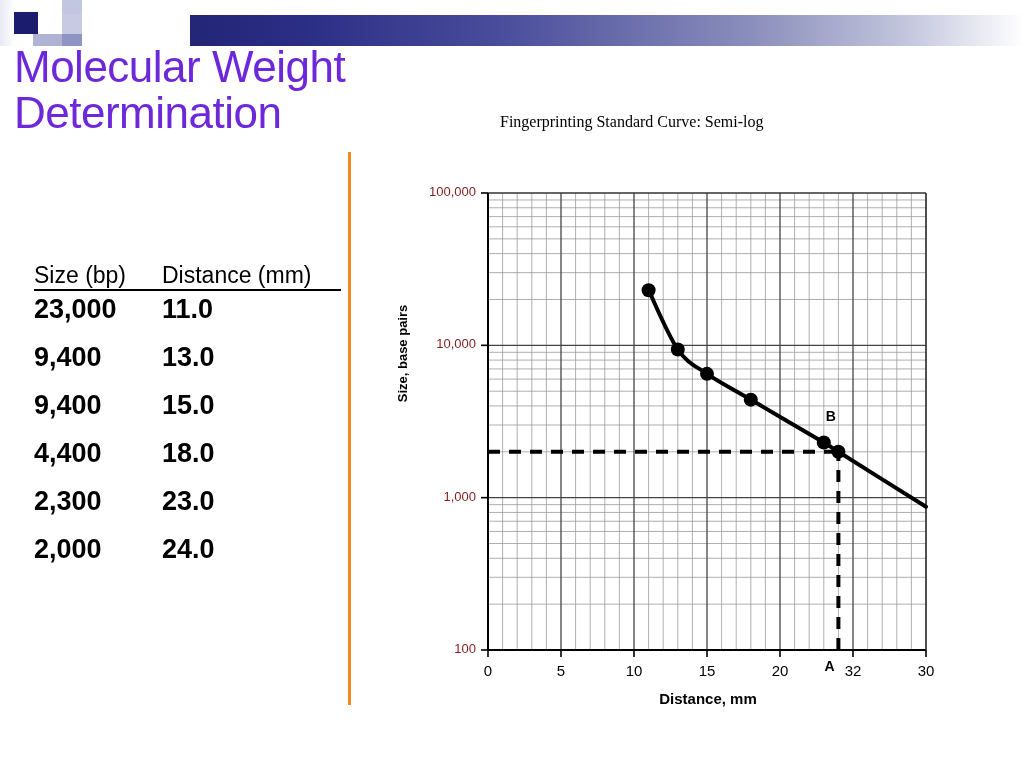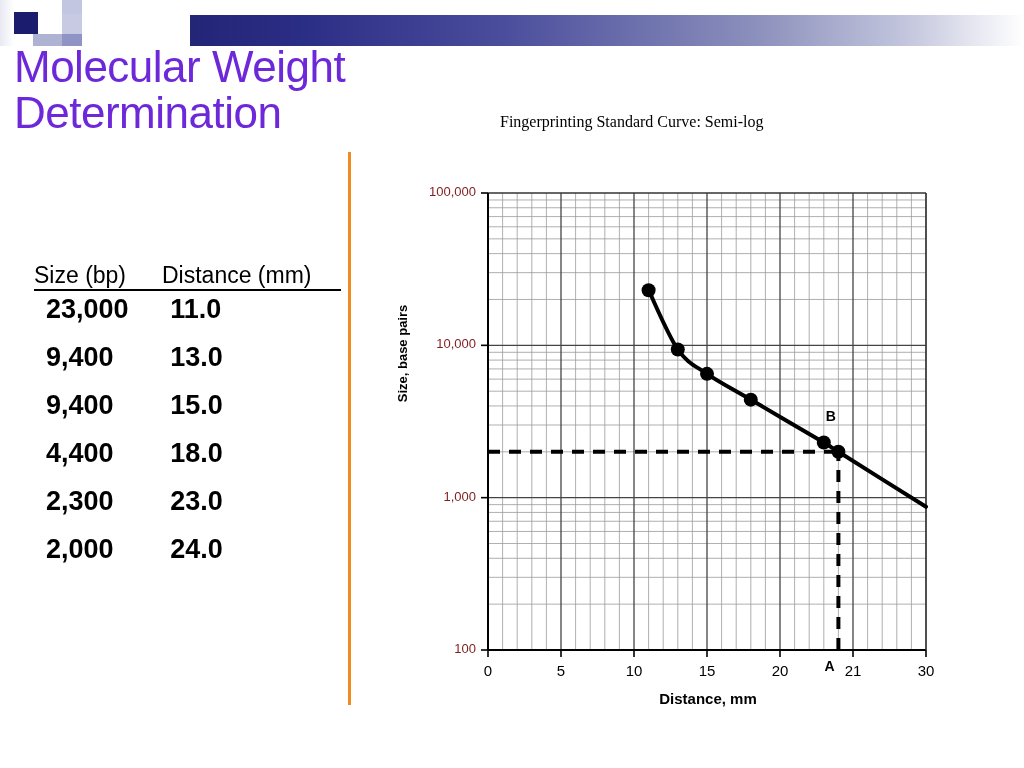--- a/index.html
+++ b/index.html
@@ -86,21 +86,21 @@
   #table-header .th-size { width: 128px; }
   #table-header .th-dist { width: 179px; }
   .table-row {
     display: flex;
     font-size: 27px;
     font-weight: bold;
     color: #000000;
     height: 48px;
     line-height: 34px;
   }
-  .table-row .td-size { width: 128px; margin-left: 12px; }
+  .table-row .td-size { width: 128px; }
   .table-row .td-dist { width: 179px; }
   #table-row-0 { margin-top: 1px; }
 
   
   #chart-title {
     position: absolute;
     left: 500px;
     top: 113px;
     font-family: "Liberation Serif", serif;
     font-size: 16px;
@@ -309,17 +309,17 @@
     </svg>
 <div class="ytick-label" style="top: 471px; right: 504px;">100</div>
     <div class="ytick-label" style="top: 318.667px; right: 504px;">1,000</div>
     <div class="ytick-label" style="top: 166.333px; right: 504px;">10,000</div>
     <div class="ytick-label" style="top: 14px; right: 504px;">100,000</div>
     <div class="xtick-label" style="left: 88px; top: 492px;">0</div>
     <div class="xtick-label" style="left: 161px; top: 492px;">5</div>
     <div class="xtick-label" style="left: 234px; top: 492px;">10</div>
     <div class="xtick-label" style="left: 307px; top: 492px;">15</div>
     <div class="xtick-label" style="left: 380px; top: 492px;">20</div>
-    <div class="xtick-label" style="left: 453px; top: 492px;">21</div>
+    <div class="xtick-label" style="left: 453px; top: 492px;">32</div>
     <div class="xtick-label" style="left: 526px; top: 492px;">30</div>
     <div id="annot-A" style="position: absolute; font-size: 14px; font-weight: bold; color: rgb(0, 0, 0); left: 444.4px; top: 488px;">A</div>
     <div id="annot-B" style="position: absolute; font-size: 14px; font-weight: bold; color: rgb(0, 0, 0); left: 445.8px; top: 237.563px;">B</div>
   </div>
 
 </body></html>

